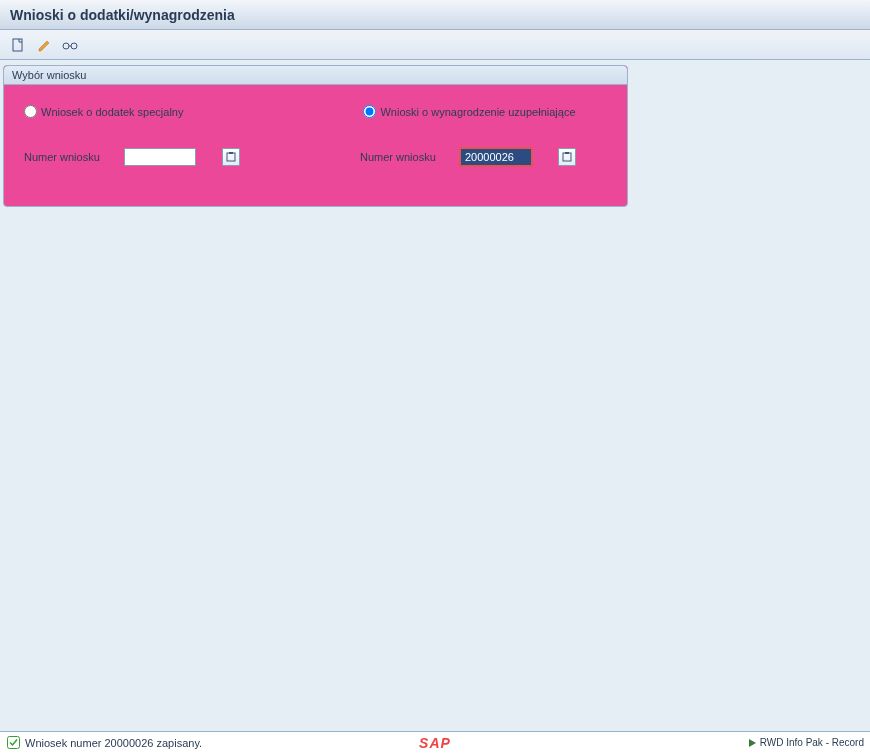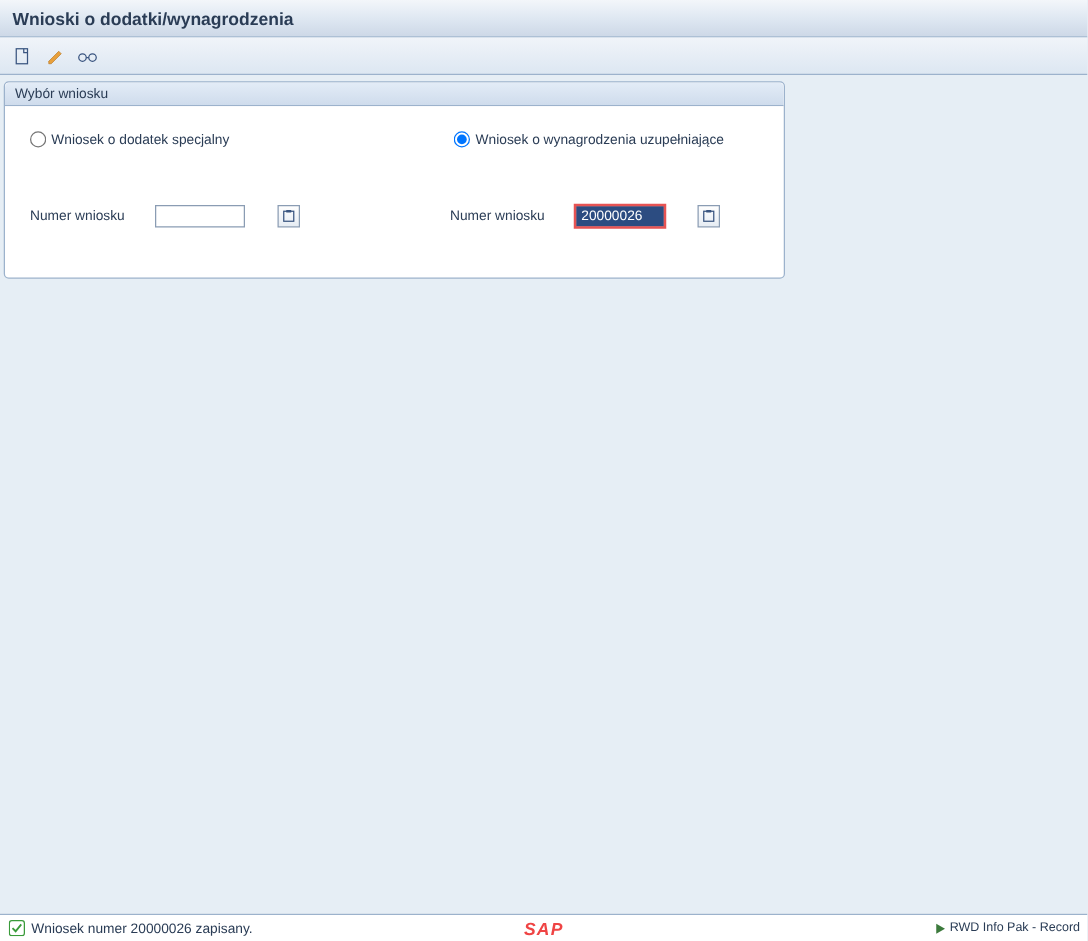--- a/index.html
+++ b/index.html
@@ -46,21 +46,21 @@
       justify-content: center;
       cursor: pointer;
     }
     .content {
       padding: 5px 3px;
     }
     .group-box {
       border: 1px solid #9cb2cc;
       border-radius: 4px;
       width: 625px;
-      background: #ffffff;
+      background: #ec4899;
     }
     .group-title {
       background: linear-gradient(to bottom, #e3ecf7 0%, #cfdcec 100%);
       border-bottom: 1px solid #9cb2cc;
       border-radius: 4px 4px 0 0;
       padding: 3px 8px;
       font-size: 11px;
       color: #2a3c55;
     }
     .group-content {
@@ -89,21 +89,20 @@
     }
     .input-row {
       display: flex;
       gap: 120px;
       padding-left: 5px;
     }
     .input-group {
       display: flex;
       align-items: center;
       gap: 10px;
-      margin-top: 16px;
     }
     .input-label {
       font-size: 11px;
       color: #2a3c55;
       width: 90px;
     }
     .input-wrap {
       display: flex;
       align-items: center;
       gap: 24px;
@@ -217,21 +216,21 @@
     <div class="group-title">Wybór wniosku</div>
     <div class="group-content">
 
       <div class="radio-row">
         <div class="radio-item">
           <input type="radio" name="wniosek" style="">
           <label>Wniosek o dodatek specjalny</label>
         </div>
         <div class="radio-item">
           <input type="radio" name="wniosek" checked="" style="">
-          <label>Wniosek o wynagrodzenia uzupełniające</label>
+          <label>Wnioski o wynagrodzenie uzupełniające</label>
         </div>
       </div>
 
       <div class="input-row">
         <div class="input-group">
           <span class="input-label">Numer wniosku</span>
           <div class="input-wrap">
             <input class="text-input" type="text" value="" style="">
             <div class="search-help-btn">
               <svg width="10" height="10" viewBox="0 0 10 10">

